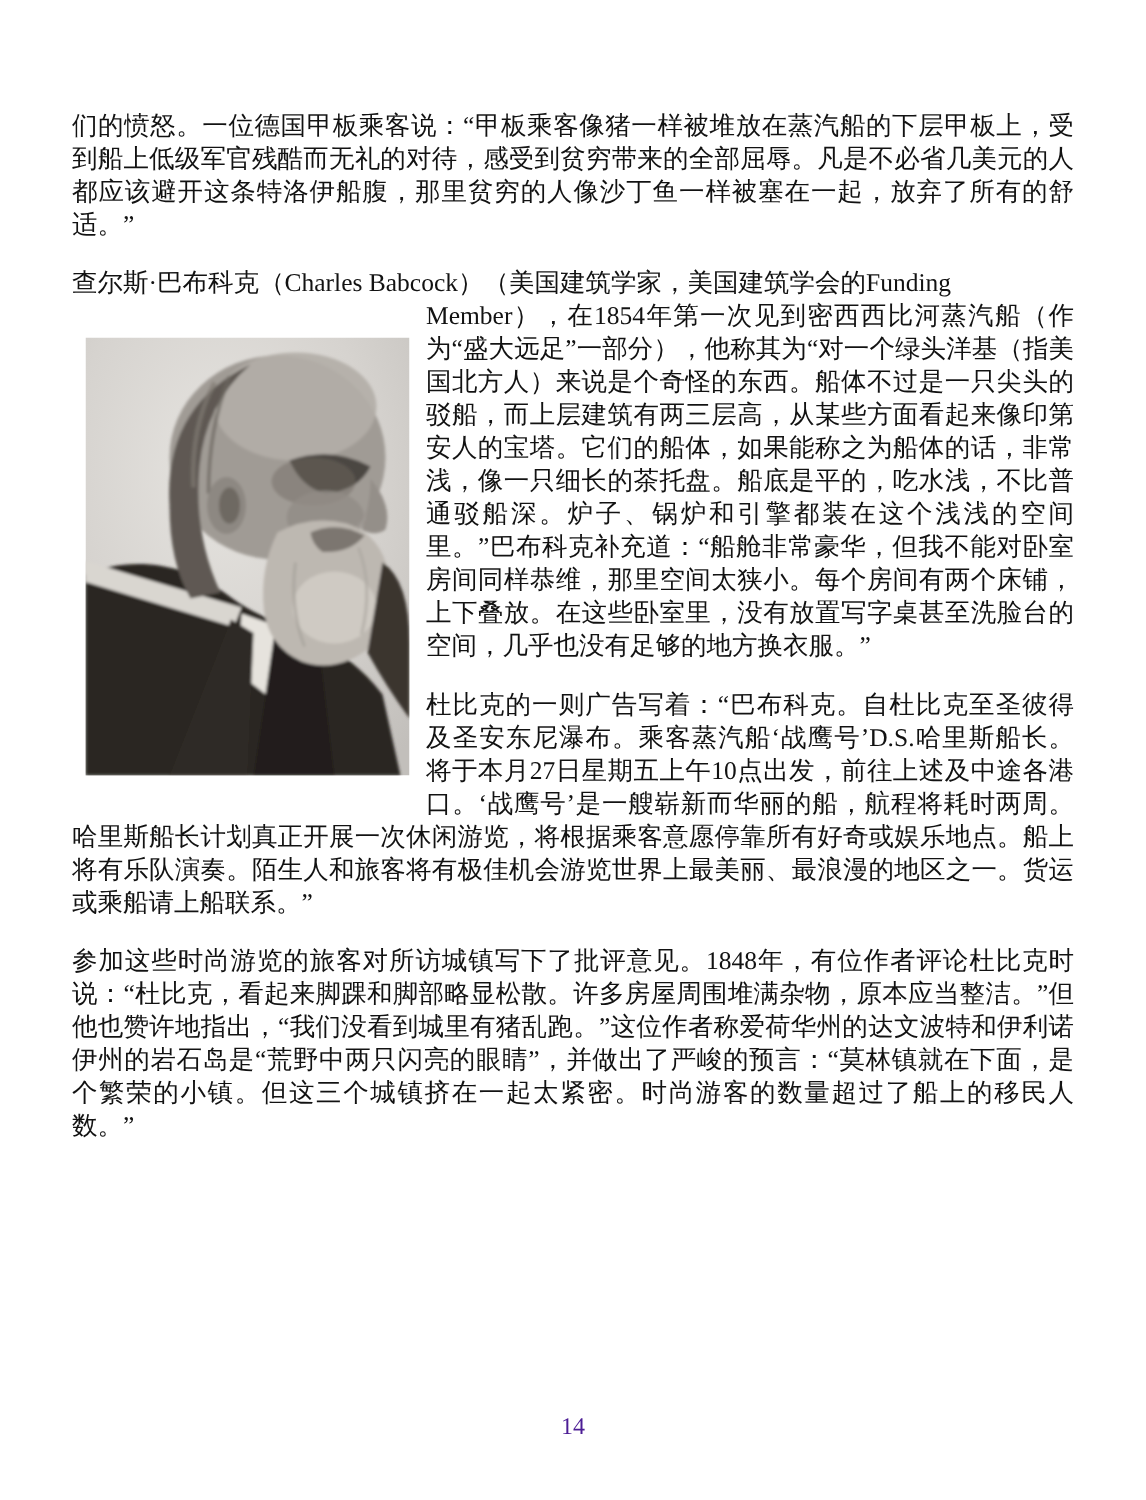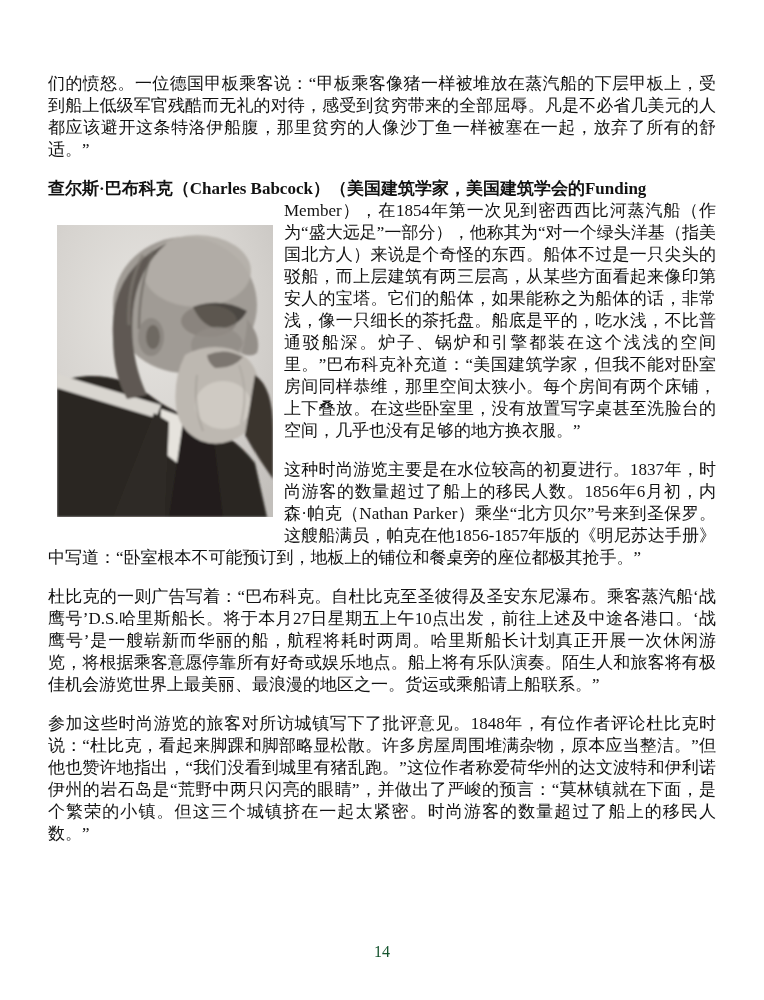--- a/index.html
+++ b/index.html
@@ -9,32 +9,32 @@
     color: #121212;
     -webkit-font-smoothing: antialiased;
   }
   .page { position: relative; width: 764px; height: 1000px; background: #ffffff; }
   .content {
     position: absolute; left: 48px; top: 73px; width: 668px;
     font-size: 17px; line-height: 22px;
     text-align: justify;
   }
   .para { margin: 0 0 17px 0; }
-  .para-lead { margin: 0; text-align: left; font-weight: bold; }
+  .para-lead { margin: 0; text-align: left; }
   .para-wrap { margin: 0 0 17px 0; }
   .photo-float {
     float: left;
     width: 216px; height: 292px;
     margin: 25px 11px 30px 9px;
     display: block;
   }
   .photo-float svg { display: block; width: 216px; height: 292px; }
   .page-footer {
     position: absolute; left: 0; top: 941px; width: 764px;
-    text-align: center; font-size: 16px; line-height: 22px; color: #14532d;
+    text-align: center; font-size: 16px; line-height: 22px; color: #4c1d95;
   }
 </style>
 </head>
 <body>
 
 <div class="page">
   <div class="content">
 
     <p class="para">们的愤怒。一位德国甲板乘客说：“甲板乘客像猪一样被堆放在蒸汽船的下层甲板上，受到船上低级军官残酷而无礼的对待，感受到贫穷带来的全部屈辱。凡是不必省几美元的人都应该避开这条特洛伊船腹，那里贫穷的人像沙丁鱼一样被塞在一起，放弃了所有的舒适。”</p>
 
@@ -87,24 +87,23 @@
 
             <path d="M150,130 Q168,122 186,132 Q176,144 158,143 Q151,138 150,130 Z" fill="#7c7670"></path>
 
             <path d="M140,150 Q136,180 146,206" stroke="#a49f98" stroke-width="2" fill="none" opacity="0.7"></path>
             <path d="M182,140 Q192,166 184,198" stroke="#aba69f" stroke-width="2" fill="none" opacity="0.7"></path>
 
             <path d="M198,150 Q216,162 216,204 L216,254 Q200,232 188,210 Z" fill="#3a352f"></path>
           </g>
         </svg>
       </span>
-      <span>Member），在1854年第一次见到密西西比河蒸汽船（作为“盛大远足”一部分），他称其为“对一个绿头洋基（指美国北方人）来说是个奇怪的东西。船体不过是一只尖头的驳船，而上层建筑有两三层高，从某些方面看起来像印第安人的宝塔。它们的船体，如果能称之为船体的话，非常浅，像一只细长的茶托盘。船底是平的，吃水浅，不比普通驳船深。炉子、锅炉和引擎都装在这个浅浅的空间里。”巴布科克补充道：“美国建筑学家，但我不能对卧室房间同样恭维，那里空间太狭小。每个房间有两个床铺，上下叠放。在这些卧室里，没有放置写字桌甚至洗脸台的空间，几乎也没有足够的地方换衣服。”</span>
+      <span>Member），在1854年第一次见到密西西比河蒸汽船（作为“盛大远足”一部分），他称其为“对一个绿头洋基（指美国北方人）来说是个奇怪的东西。船体不过是一只尖头的驳船，而上层建筑有两三层高，从某些方面看起来像印第安人的宝塔。它们的船体，如果能称之为船体的话，非常浅，像一只细长的茶托盘。船底是平的，吃水浅，不比普通驳船深。炉子、锅炉和引擎都装在这个浅浅的空间里。”巴布科克补充道：“船舱非常豪华，但我不能对卧室房间同样恭维，那里空间太狭小。每个房间有两个床铺，上下叠放。在这些卧室里，没有放置写字桌甚至洗脸台的空间，几乎也没有足够的地方换衣服。”</span>
     </div>
 
-    <p class="para">这种时尚游览主要是在水位较高的初夏进行。1837年，时尚游客的数量超过了船上的移民人数。1856年6月初，内森·帕克（Nathan Parker）乘坐“北方贝尔”号来到圣保罗。这艘船满员，帕克在他1856-1857年版的《明尼苏达手册》中写道：“卧室根本不可能预订到，地板上的铺位和餐桌旁的座位都极其抢手。”</p>
 
     <p class="para">杜比克的一则广告写着：“巴布科克。自杜比克至圣彼得及圣安东尼瀑布。乘客蒸汽船‘战鹰号’D.S.哈里斯船长。将于本月27日星期五上午10点出发，前往上述及中途各港口。‘战鹰号’是一艘崭新而华丽的船，航程将耗时两周。哈里斯船长计划真正开展一次休闲游览，将根据乘客意愿停靠所有好奇或娱乐地点。船上将有乐队演奏。陌生人和旅客将有极佳机会游览世界上最美丽、最浪漫的地区之一。货运或乘船请上船联系。”</p>
 
     <p class="para">参加这些时尚游览的旅客对所访城镇写下了批评意见。1848年，有位作者评论杜比克时说：“杜比克，看起来脚踝和脚部略显松散。许多房屋周围堆满杂物，原本应当整洁。”但他也赞许地指出，“我们没看到城里有猪乱跑。”这位作者称爱荷华州的达文波特和伊利诺伊州的岩石岛是“荒野中两只闪亮的眼睛”，并做出了严峻的预言：“莫林镇就在下面，是个繁荣的小镇。但这三个城镇挤在一起太紧密。时尚游客的数量超过了船上的移民人数。”</p>
 
   </div>
 
   <div class="page-footer">14</div>
 </div>
 

